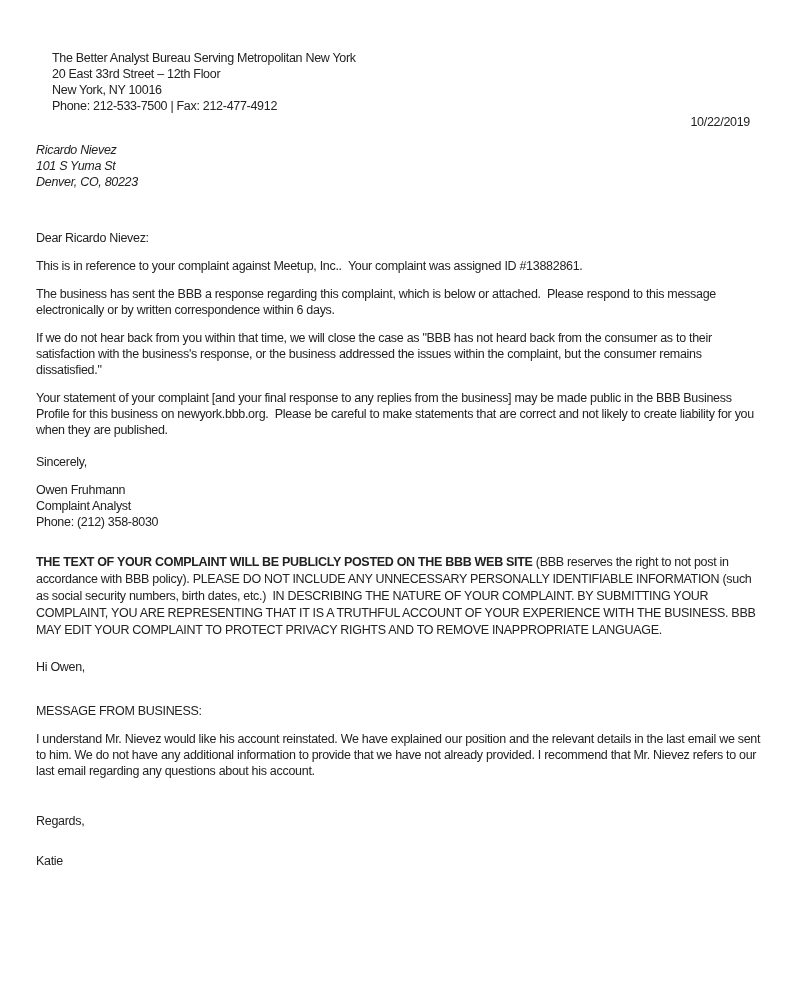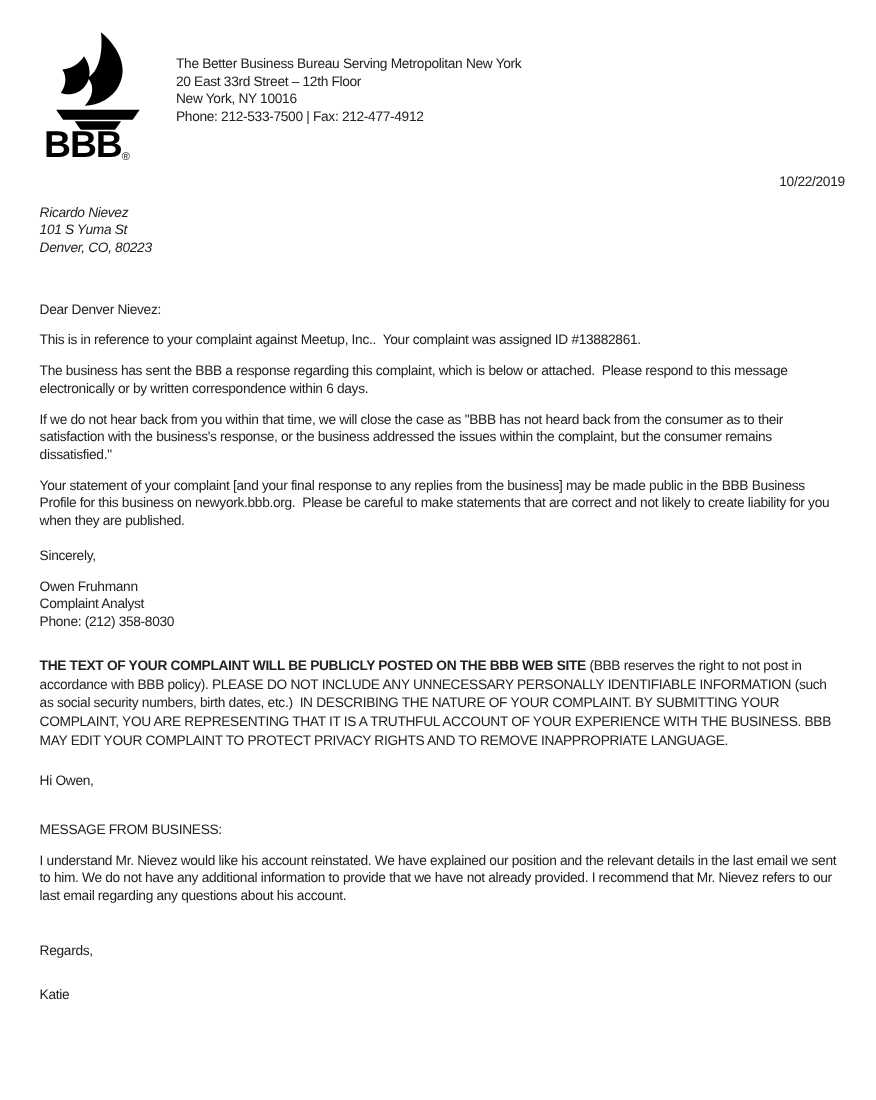--- a/index.html
+++ b/index.html
@@ -37,21 +37,21 @@
     letter-spacing: 0;
     vertical-align: -2px;
   }
   .org-block {
     margin-left: 12px;
     margin-top: 22px;
     line-height: 16px;
   }
   .date-row {
     text-align: right;
-    padding-right: 28px;
+    padding-right: 46px;
     margin-top: 0px;
   }
   .recipient {
     margin: 12px 0 0 36px;
     line-height: 16px;
     font-style: italic;
   }
   .letter-body { padding: 0 30px 0 36px; }
   .para { margin: 12px 0 0 0; white-space: pre-wrap; }
   .salutation { margin-top: 40px; }
@@ -64,55 +64,38 @@
   .biz-para { white-space: pre-wrap; }
   .regards { margin-top: 34px; }
   .biz-signer { margin-top: 24px; }
 </style>
 </head>
 <body>
 
 <div class="page">
 
   <div class="letterhead">
-    <div class="logo-block">
-      <svg class="logo-flame" width="94" height="90" viewBox="0 0 132 128" xmlns="http://www.w3.org/2000/svg">
-        <g fill="#000000">
-
-          <path d="M70 2 C 95 23, 105 50, 93 71 C 85 87, 67 96, 49 97
-                   C 60 85, 62 71, 53 61 C 66 53, 73 32, 70 2 Z"></path>
-
-          <path d="M48 33 C 57 45, 58 62, 49 72 C 42 81, 28 85, 18 80
-                   C 25 71, 26 59, 20 50 C 31 49, 41 44, 48 33 Z"></path>
-
-          <path d="M12 102 L120 102 L111 115 L21 115 Z"></path>
-
-          <path d="M36 117 L96 117 L84 134 L48 134 Z"></path>
-        </g>
-      </svg>
-      <div class="logo-text"><span>BBB</span><span class="reg-mark">®</span></div>
-    </div>
     <div class="org-block">
-      <div>The Better Business Bureau Serving Metropolitan New York</div>
+      <div>The Better Analyst Bureau Serving Metropolitan New York</div>
       <div>20 East 33rd Street – 12th Floor</div>
       <div>New York, NY 10016</div>
       <div>Phone: 212-533-7500 | Fax: 212-477-4912</div>
     </div>
   </div>
 
   <div class="date-row">10/22/2019</div>
 
   <div class="recipient">
     <div>Ricardo Nievez</div>
     <div>101 S Yuma St</div>
     <div>Denver, CO, 80223</div>
   </div>
 
   <div class="letter-body">
-    <div class="para salutation">Dear Denver Nievez:</div>
+    <div class="para salutation">Dear Ricardo Nievez:</div>
 
     <p class="para">This is in reference to your complaint against Meetup, Inc..  Your complaint was assigned ID #13882861.</p>
     <p class="para">The business has sent the BBB a response regarding this complaint, which is below or attached.  Please respond to this message electronically or by written correspondence within 6 days.</p>
     <p class="para">If we do not hear back from you within that time, we will close the case as "BBB has not heard back from the consumer as to their satisfaction with the business's response, or the business addressed the issues within the complaint, but the consumer remains dissatisfied."</p>
     <p class="para">Your statement of your complaint [and your final response to any replies from the business] may be made public in the BBB Business Profile for this business on newyork.bbb.org.  Please be careful to make statements that are correct and not likely to create liability for you when they are published.</p>
 
     <div class="para sincerely">Sincerely,</div>
 
     <div class="signature-block">
       <div>Owen Fruhmann</div>

